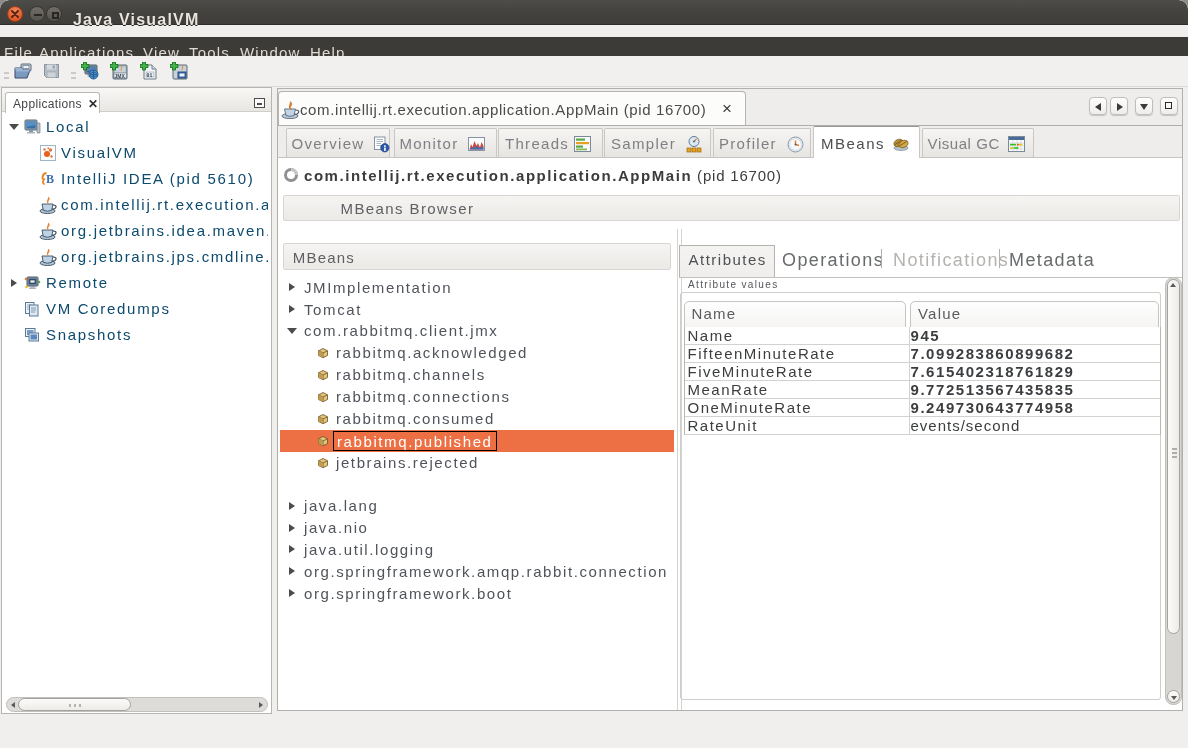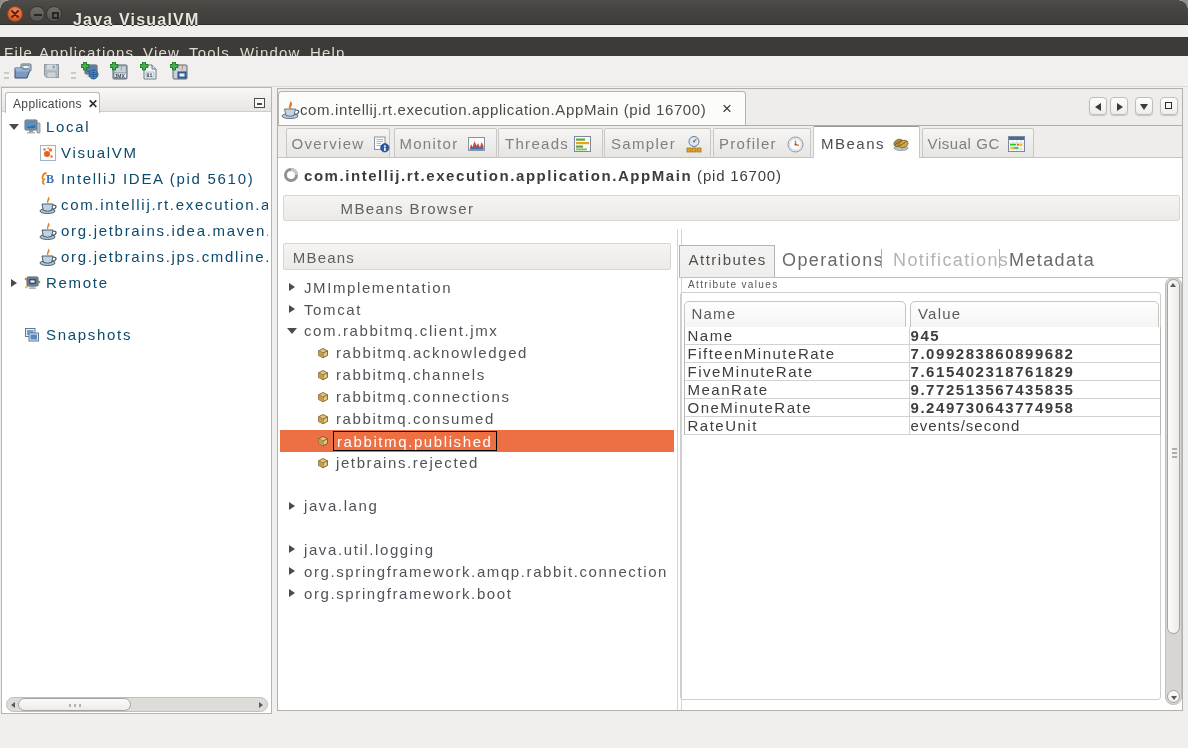--- a/index.html
+++ b/index.html
@@ -312,20 +312,29 @@
           <rect x="4.5" y="3.5" width="8" height="6" fill="#3a5a8a"></rect>
           <rect x="6" y="5" width="5" height="3" fill="#eef2f5" stroke="#2a3a47" stroke-width="0.7"></rect>
           <rect x="6.5" y="11" width="4" height="1.5" fill="#8a97a1"></rect>
           <rect x="5" y="12.5" width="7" height="1.5" fill="#aab4bc"></rect>
           <circle cx="2" cy="4" r="1.3" fill="#e8742f"></circle>
           <circle cx="15" cy="7" r="1.3" fill="#58a848"></circle>
           <circle cx="2.5" cy="12" r="1.3" fill="#e8c020"></circle>
         </svg>
         <span class="txt" style="left:43px">Remote</span>
       </div>
+    <div class="lrow" style="top:208px">
+        <svg class="licon" style="left:21px;top:5px" width="16" height="16" viewBox="0 0 16 16">
+          <rect x="1.5" y="1.5" width="8.5" height="11" fill="#eef2f6" stroke="#5a7a9a"></rect>
+          <path d="M3 4 h5 M3 6 h5 M3 8 h4" stroke="#8aa5bd" stroke-width="0.9"></path>
+          <rect x="5.5" y="4" width="8.5" height="11" fill="#dfe8f0" stroke="#5a7a9a"></rect>
+          <path d="M7 7 h5 M7 9 h5 M7 11 h4" stroke="#7a96b0" stroke-width="0.9"></path>
+        </svg>
+        <span class="txt" style="left:43px">VM Coredumps</span>
+      </div>
     <div class="lrow" style="top:234px">
         <svg class="licon" style="left:21px;top:5px" width="16" height="16" viewBox="0 0 16 16">
           <rect x="1.5" y="1.5" width="9.5" height="8" fill="#eef2f6" stroke="#5a7a9a"></rect>
           <rect x="3" y="3" width="6.5" height="5" fill="#7a9cc8"></rect>
           <rect x="5" y="6" width="9.5" height="8" fill="#dfe8f0" stroke="#5a7a9a"></rect>
           <rect x="6.5" y="7.5" width="6.5" height="5" fill="#5a87bd"></rect>
         </svg>
         <span class="txt" style="left:43px">Snapshots</span>
       </div>
     <div id="lp-hsb">
@@ -515,20 +524,24 @@
               <path d="M1.5 3.8 L6 6 L10.5 3.8" fill="none" stroke="#6a5222" stroke-width="0.8"></path>
               <path d="M6 6 L6 10.8" stroke="#6a5222" stroke-width="0.8"></path>
               <path d="M1.5 3.8 L6 6 L6 10.8 L1.5 8.5 Z" fill="#bf9c52"></path>
             </svg>
             <span class="txt" style="left:56px">jetbrains.rejected</span>
           </div>
         <div class="mrow" style="top:225.20px">
             <span class="arr right" style="left:9px;top:6.5px"></span>
             <span class="txt" style="left:24px">java.lang</span>
           </div>
+        <div class="mrow" style="top:247.04px">
+            <span class="arr right" style="left:9px;top:6.5px"></span>
+            <span class="txt" style="left:24px">java.nio</span>
+          </div>
         <div class="mrow" style="top:268.88px">
             <span class="arr right" style="left:9px;top:6.5px"></span>
             <span class="txt" style="left:24px">java.util.logging</span>
           </div>
         <div class="mrow" style="top:290.72px">
             <span class="arr right" style="left:9px;top:6.5px"></span>
             <span class="txt" style="left:24px">org.springframework.amqp.rabbit.connection</span>
           </div>
         <div class="mrow" style="top:312.56px">
             <span class="arr right" style="left:9px;top:6.5px"></span>

